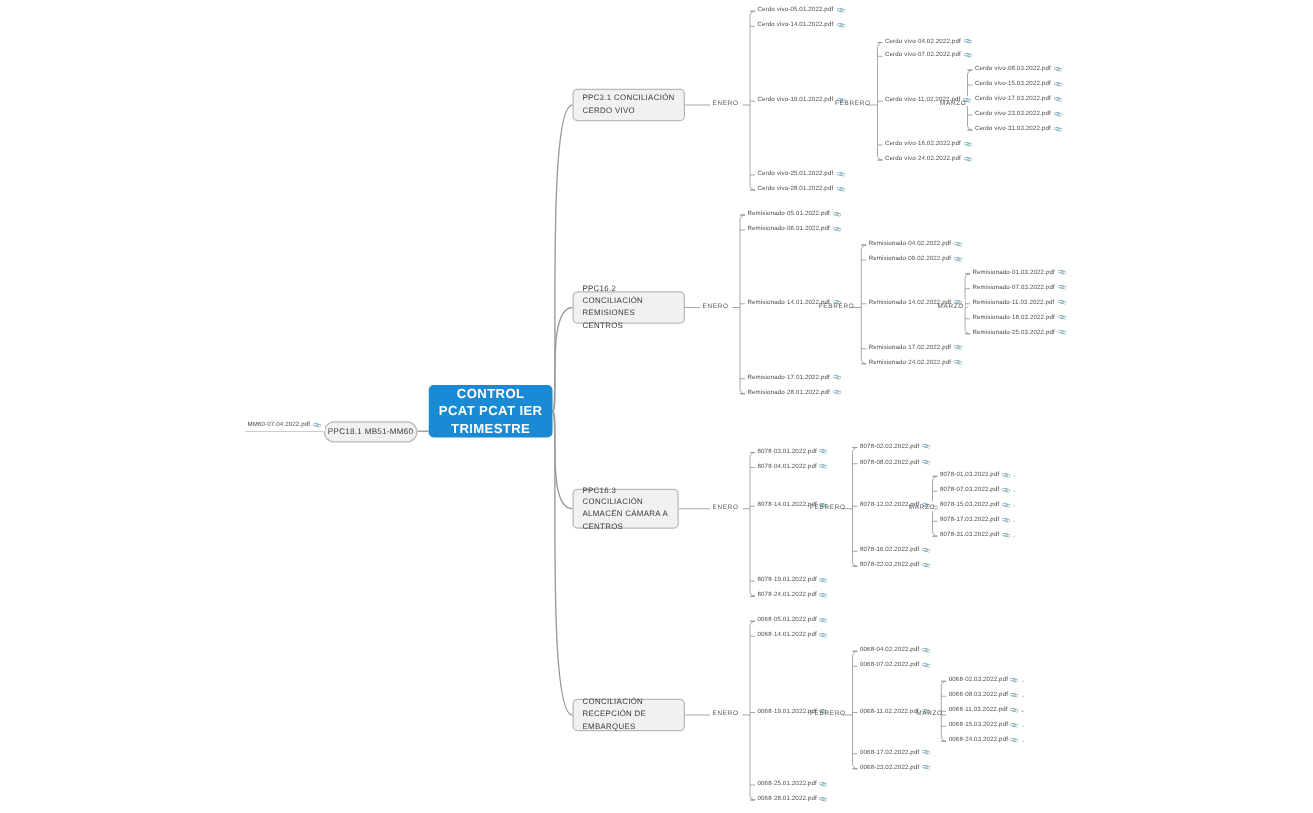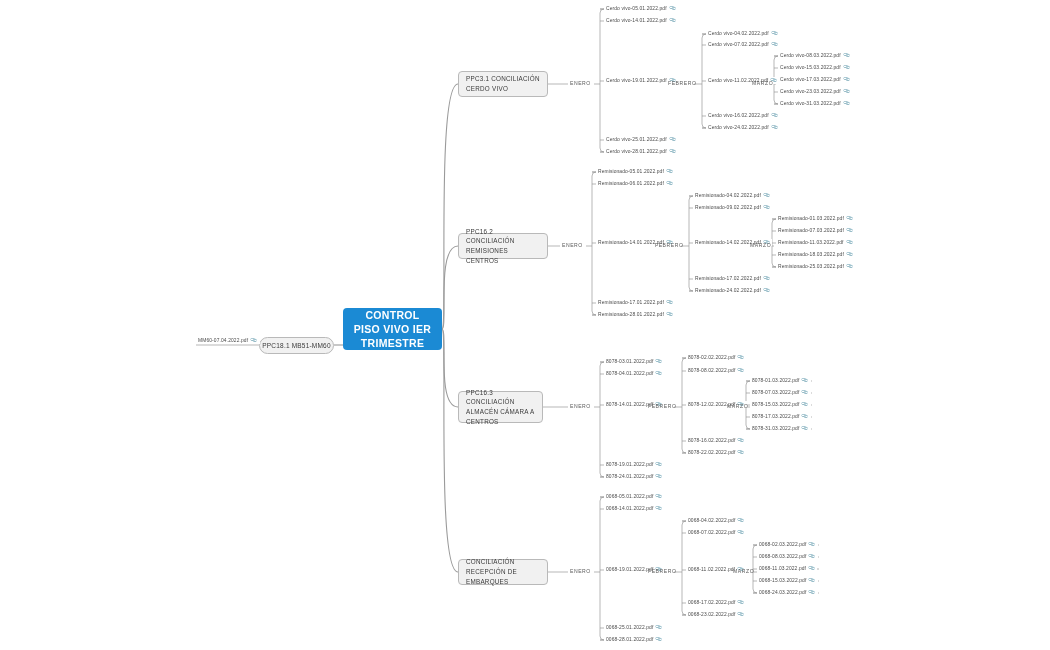--- a/index.html
+++ b/index.html
@@ -150,21 +150,21 @@
       <line x1="753" y1="545" x2="819" y2="545" stroke="#9a9a9a" stroke-width="0.7"></line>
       <line x1="753" y1="557" x2="819" y2="557" stroke="#9a9a9a" stroke-width="0.7"></line>
       <line x1="753" y1="569" x2="819" y2="569" stroke="#9a9a9a" stroke-width="0.7"></line>
       <line x1="753" y1="581" x2="819" y2="581" stroke="#9a9a9a" stroke-width="0.7"></line>
       <line x1="753" y1="593" x2="819" y2="593" stroke="#9a9a9a" stroke-width="0.7"></line>
     </svg>
 
   <div class="node central" id="central-node" style="left:343px;top:308px;width:99px;height:42px;">
     <div>
       <div>SAROX CONTROL</div>
-      <div>PISO VIVO IER</div>
+      <div>PCAT PCAT IER</div>
       <div>TRIMESTRE 2022</div>
     </div>
   </div>
 
   <div class="node pill" style="left:259px;top:337px;width:75px;height:17px;">
     <span>PPC18.1 MB51-MM60</span>
   </div>
 
   <div class="node leaf" style="left:196px;top:337px;">
     <span>MM60-07.04.2022.pdf</span>

